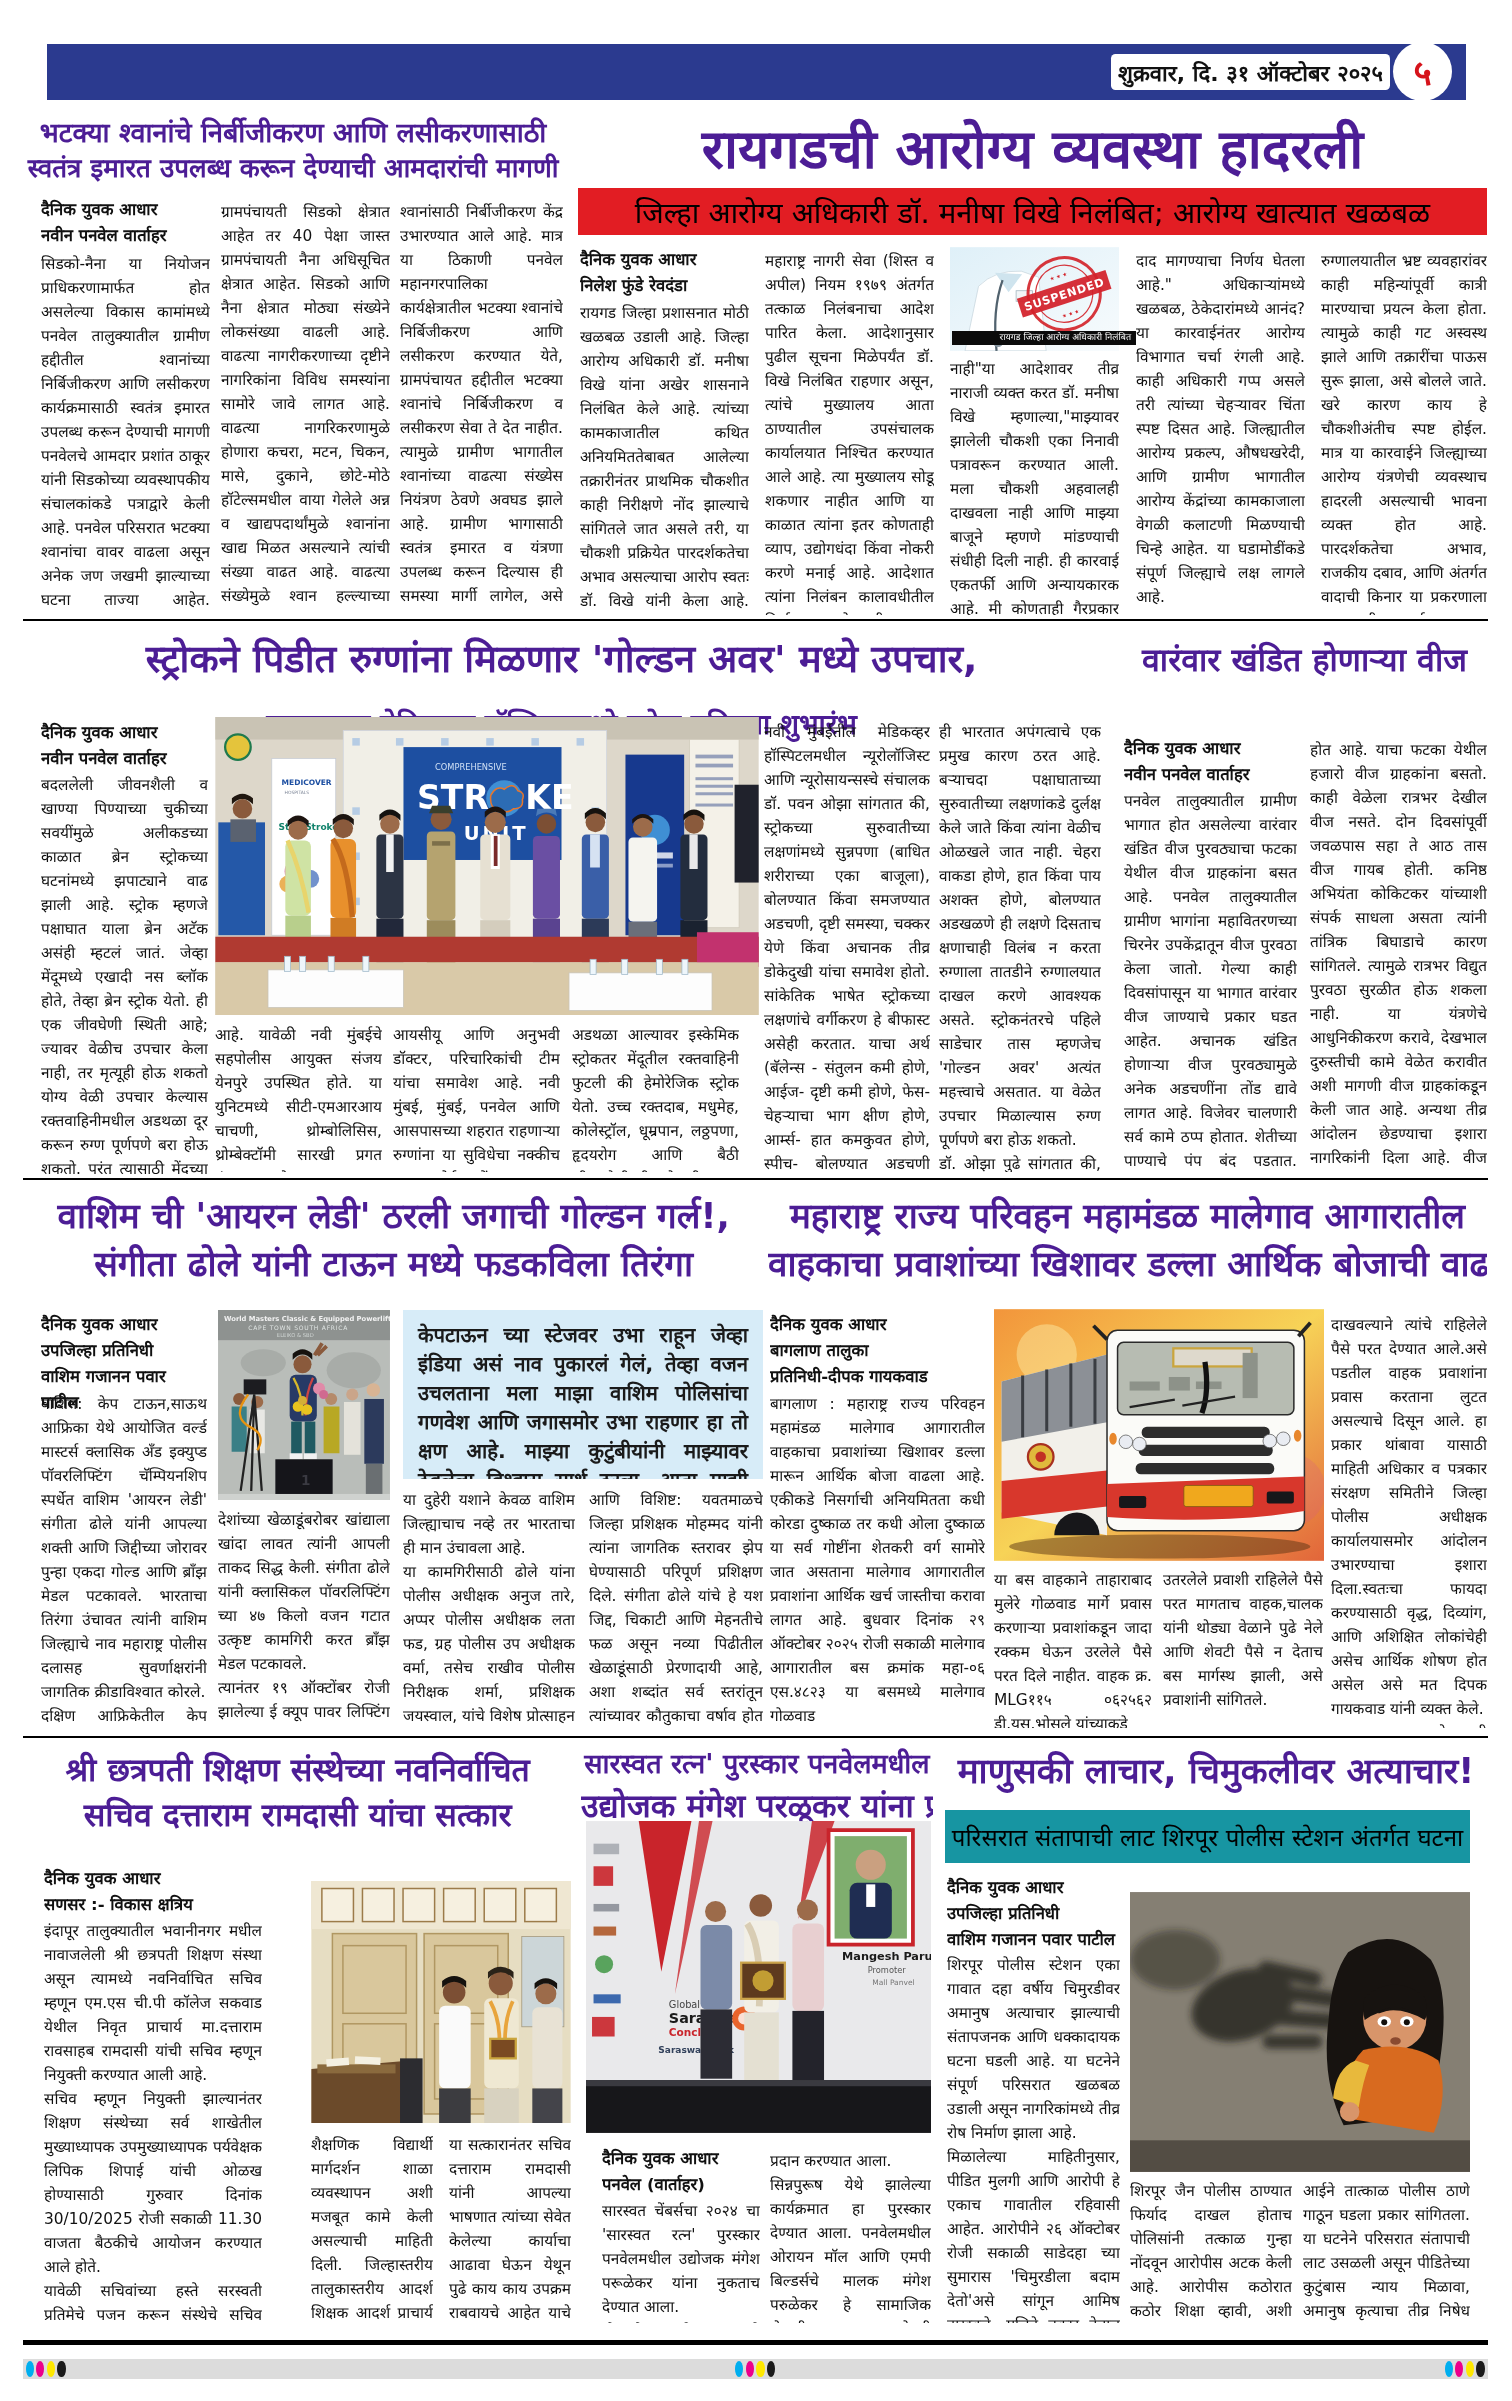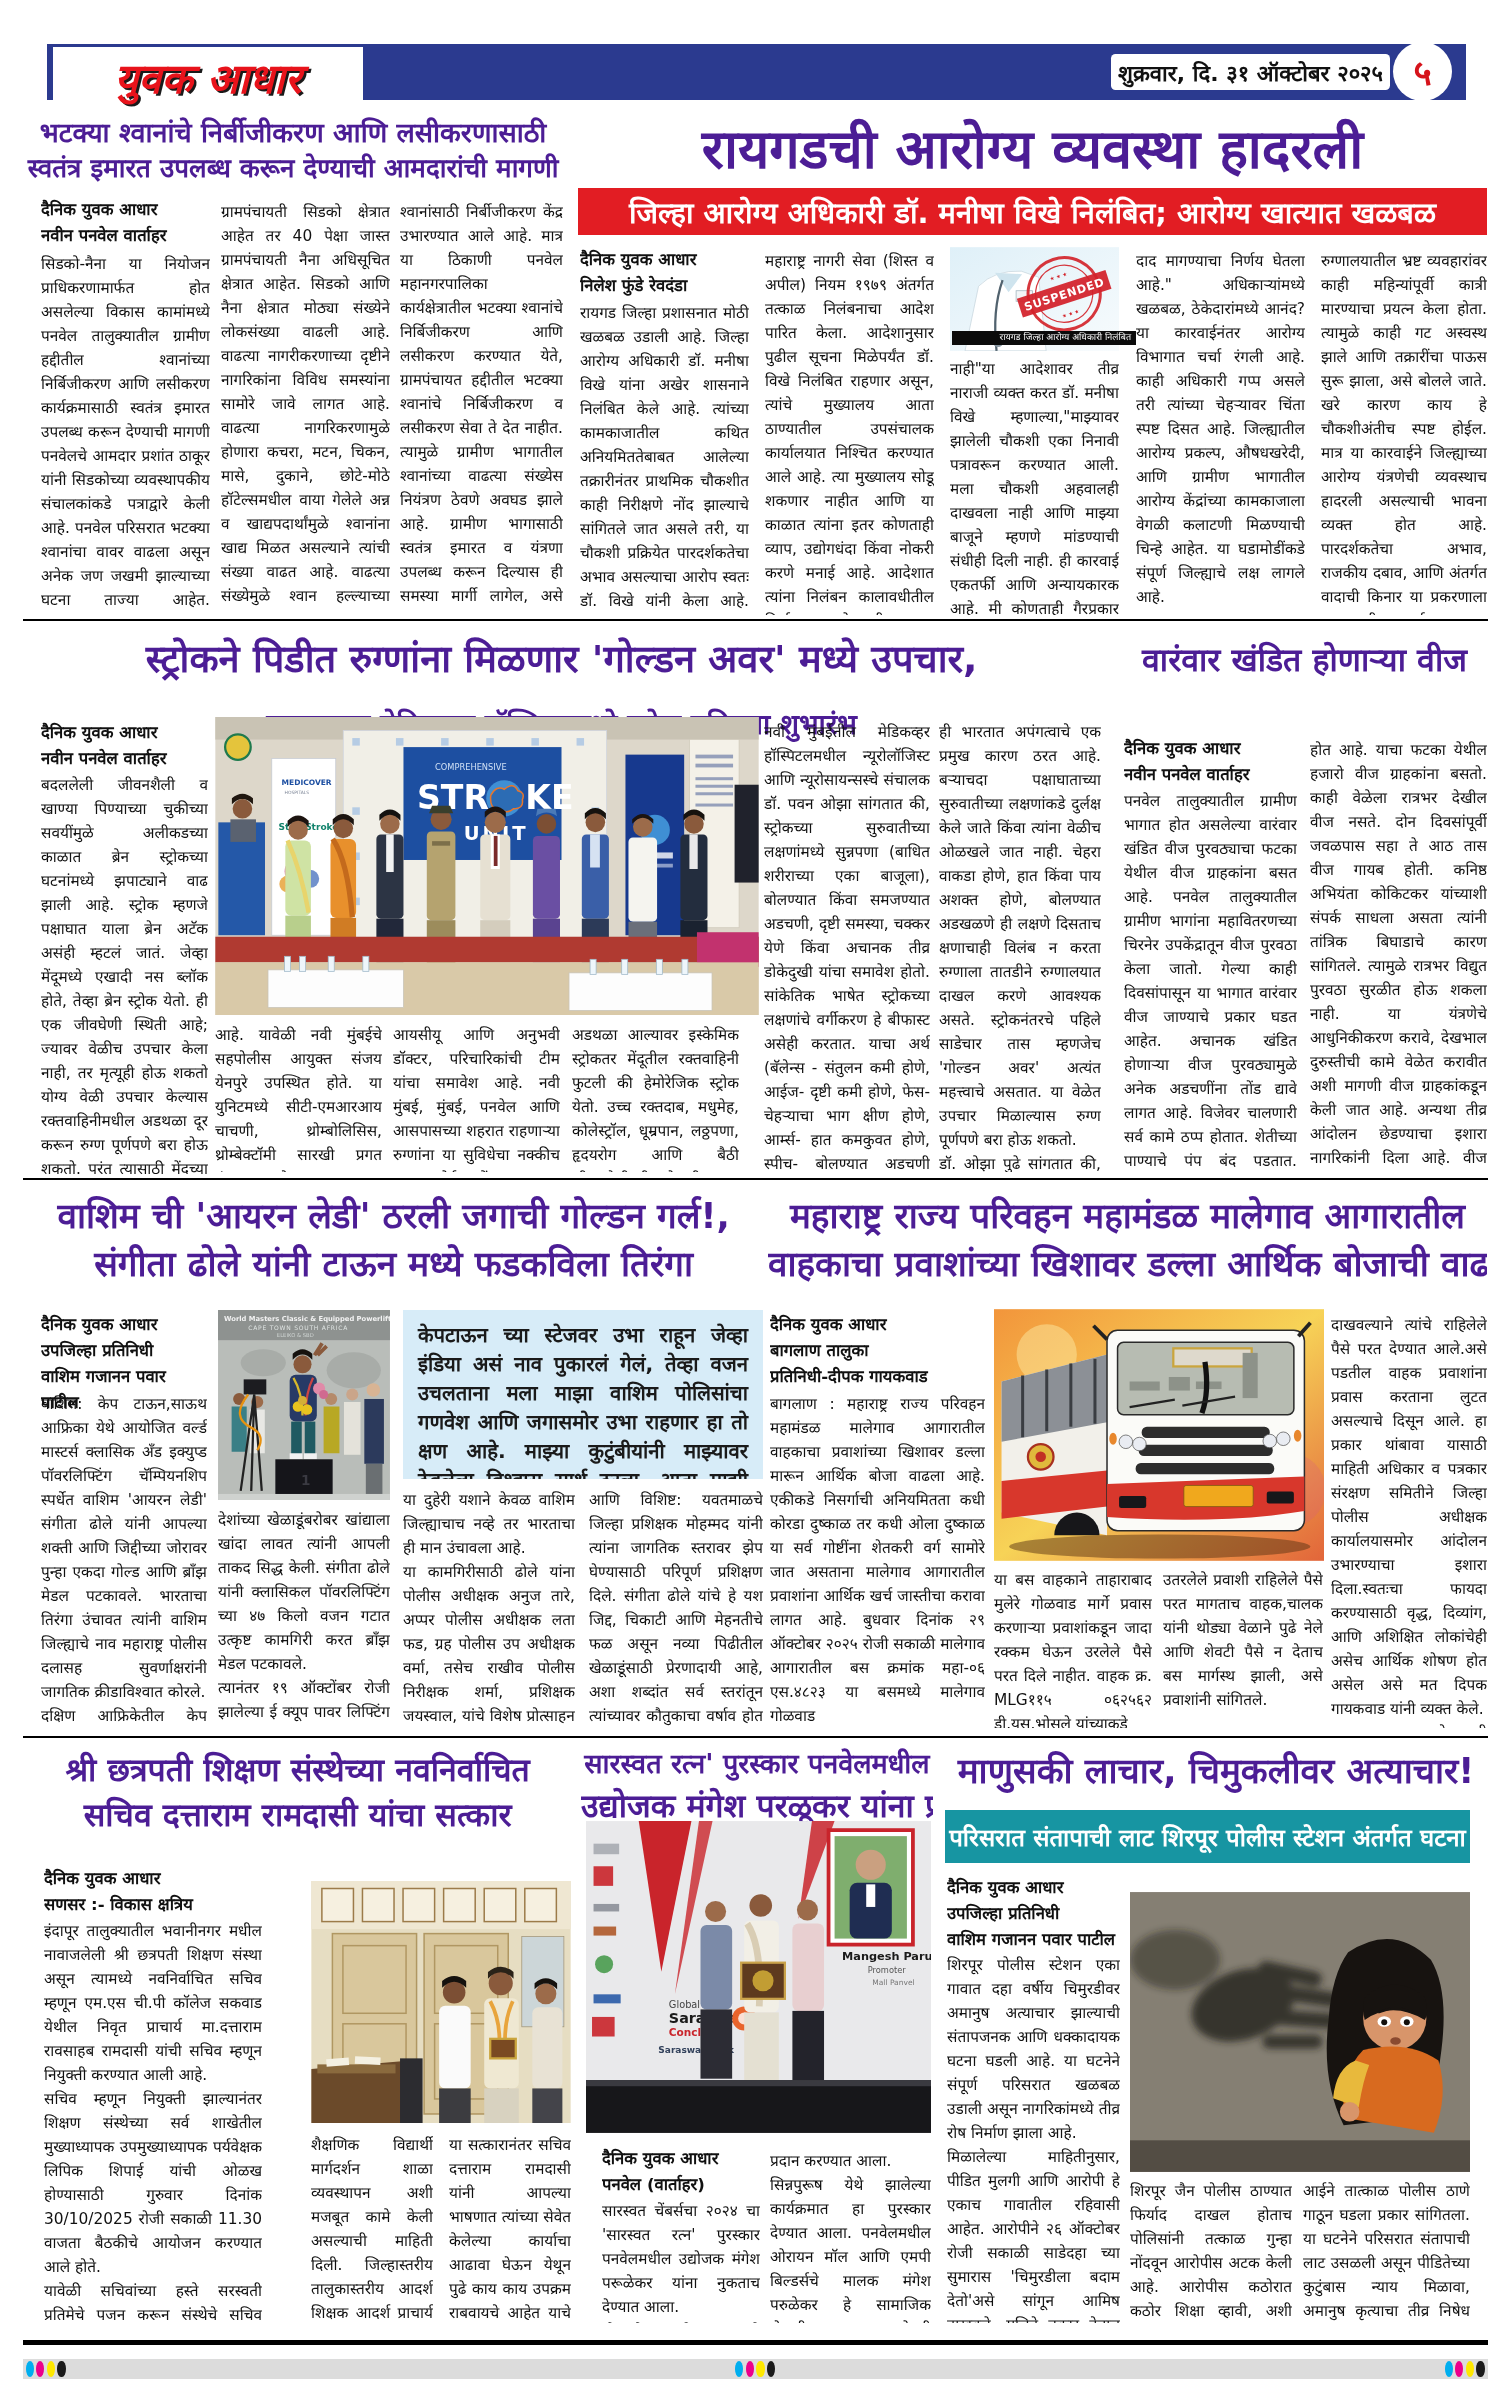--- a/index.html
+++ b/index.html
@@ -6,21 +6,21 @@
   .page{position:relative;width:1512px;height:2401px;background:#fff;
         font-family:"DejaVu Sans",sans-serif;color:#111;overflow:hidden;}
   .abs{position:absolute;}
   .rule{position:absolute;background:#000;}
   .hl{position:absolute;font-weight:800;color:#4c1d95;text-align:center;
       white-space:nowrap;overflow:hidden;}
   .col{position:absolute;font-size:15.4px;line-height:24px;text-align:justify;
        overflow:hidden;white-space:pre-line;}
   .byline{position:absolute;font-weight:bold;font-size:16.6px;line-height:26px;
           white-space:pre-line;overflow:hidden;}
-  .band{position:absolute;color:#ffffff;font-weight:700;display:flex;
+  .band{position:absolute;color:#000000;font-weight:400;display:flex;
         align-items:center;justify-content:center;white-space:nowrap;overflow:hidden;}
   .headerbar{position:absolute;left:47px;top:44px;width:1419px;height:56px;background:#2b3a8f;}
   .logobox{position:absolute;left:53px;top:47px;width:310px;height:60px;background:#fff;
            display:flex;align-items:center;justify-content:center;}
   .mast{font-weight:800;font-style:italic;font-size:41px;color:#e8131b;
         text-shadow:2.3px 2.3px 0 #1a1a1a;white-space:nowrap;}
   .datebox{position:absolute;left:1111px;top:54px;width:279px;height:36px;background:#fff;
            border-radius:4.5px;display:flex;align-items:center;justify-content:center;
            font-weight:800;font-size:22px;white-space:nowrap;overflow:hidden;}
   .pagecircle{position:absolute;left:1393px;top:42px;width:59px;height:59px;background:#fff;
@@ -37,23 +37,20 @@
   .dots i{display:block;width:8.3px;height:16.6px;border-radius:50%;}
   .d-c{background:#00aeef}.d-m{background:#ec008c}.d-y{background:#ffe800}.d-k{background:#1a1a1a}
   svg{display:block;}
 </style>
 </head>
 <body>
 
 <div class="page">
 
   <div class="headerbar"></div>
-  <div class="logobox">
-    <span class="mast">युवक आधार</span>
-  </div>
   <div class="datebox">शुक्रवार, दि. ३१ ऑक्टोबर २०२५</div>
   <div class="pagecircle">
     <span>५</span>
   </div>
 
   <div class="hl" style="left:22.6px;top:113px;width:541px;font-size:27px;">भटक्या श्वानांचे निर्बीजीकरण आणि लसीकरणासाठी</div>
   <div class="hl" style="left: 22.6px; top: 149px; width: 541px; font-size: 26px;">स्वतंत्र इमारत उपलब्ध करून देण्याची आमदारांची मागणी</div>
   <div class="byline" style="left:41px;top:197px;width:169px;">दैनिक युवक आधार
 नवीन पनवेल वार्ताहर</div>
   <div class="col" style="left:41px;top:252px;width:169px;height:360px;">सिडको-नैना या नियोजन प्राधिकरणामार्फत होत असलेल्या विकास कामांमध्ये पनवेल तालुक्यातील ग्रामीण हद्दीतील श्वानांच्या निर्बिजीकरण आणि लसीकरण कार्यक्रमासाठी स्वतंत्र इमारत उपलब्ध करून देण्याची मागणी पनवेलचे आमदार प्रशांत ठाकूर यांनी सिडकोच्या व्यवस्थापकीय संचालकांकडे पत्राद्वारे केली आहे. पनवेल परिसरात भटक्या श्वानांचा वावर वाढला असून अनेक जण जखमी झाल्याच्या घटना ताज्या आहेत. तालुक्यात ७५ ग्रामपंचायतींपैकी दहापेक्षा जास्त</div>

